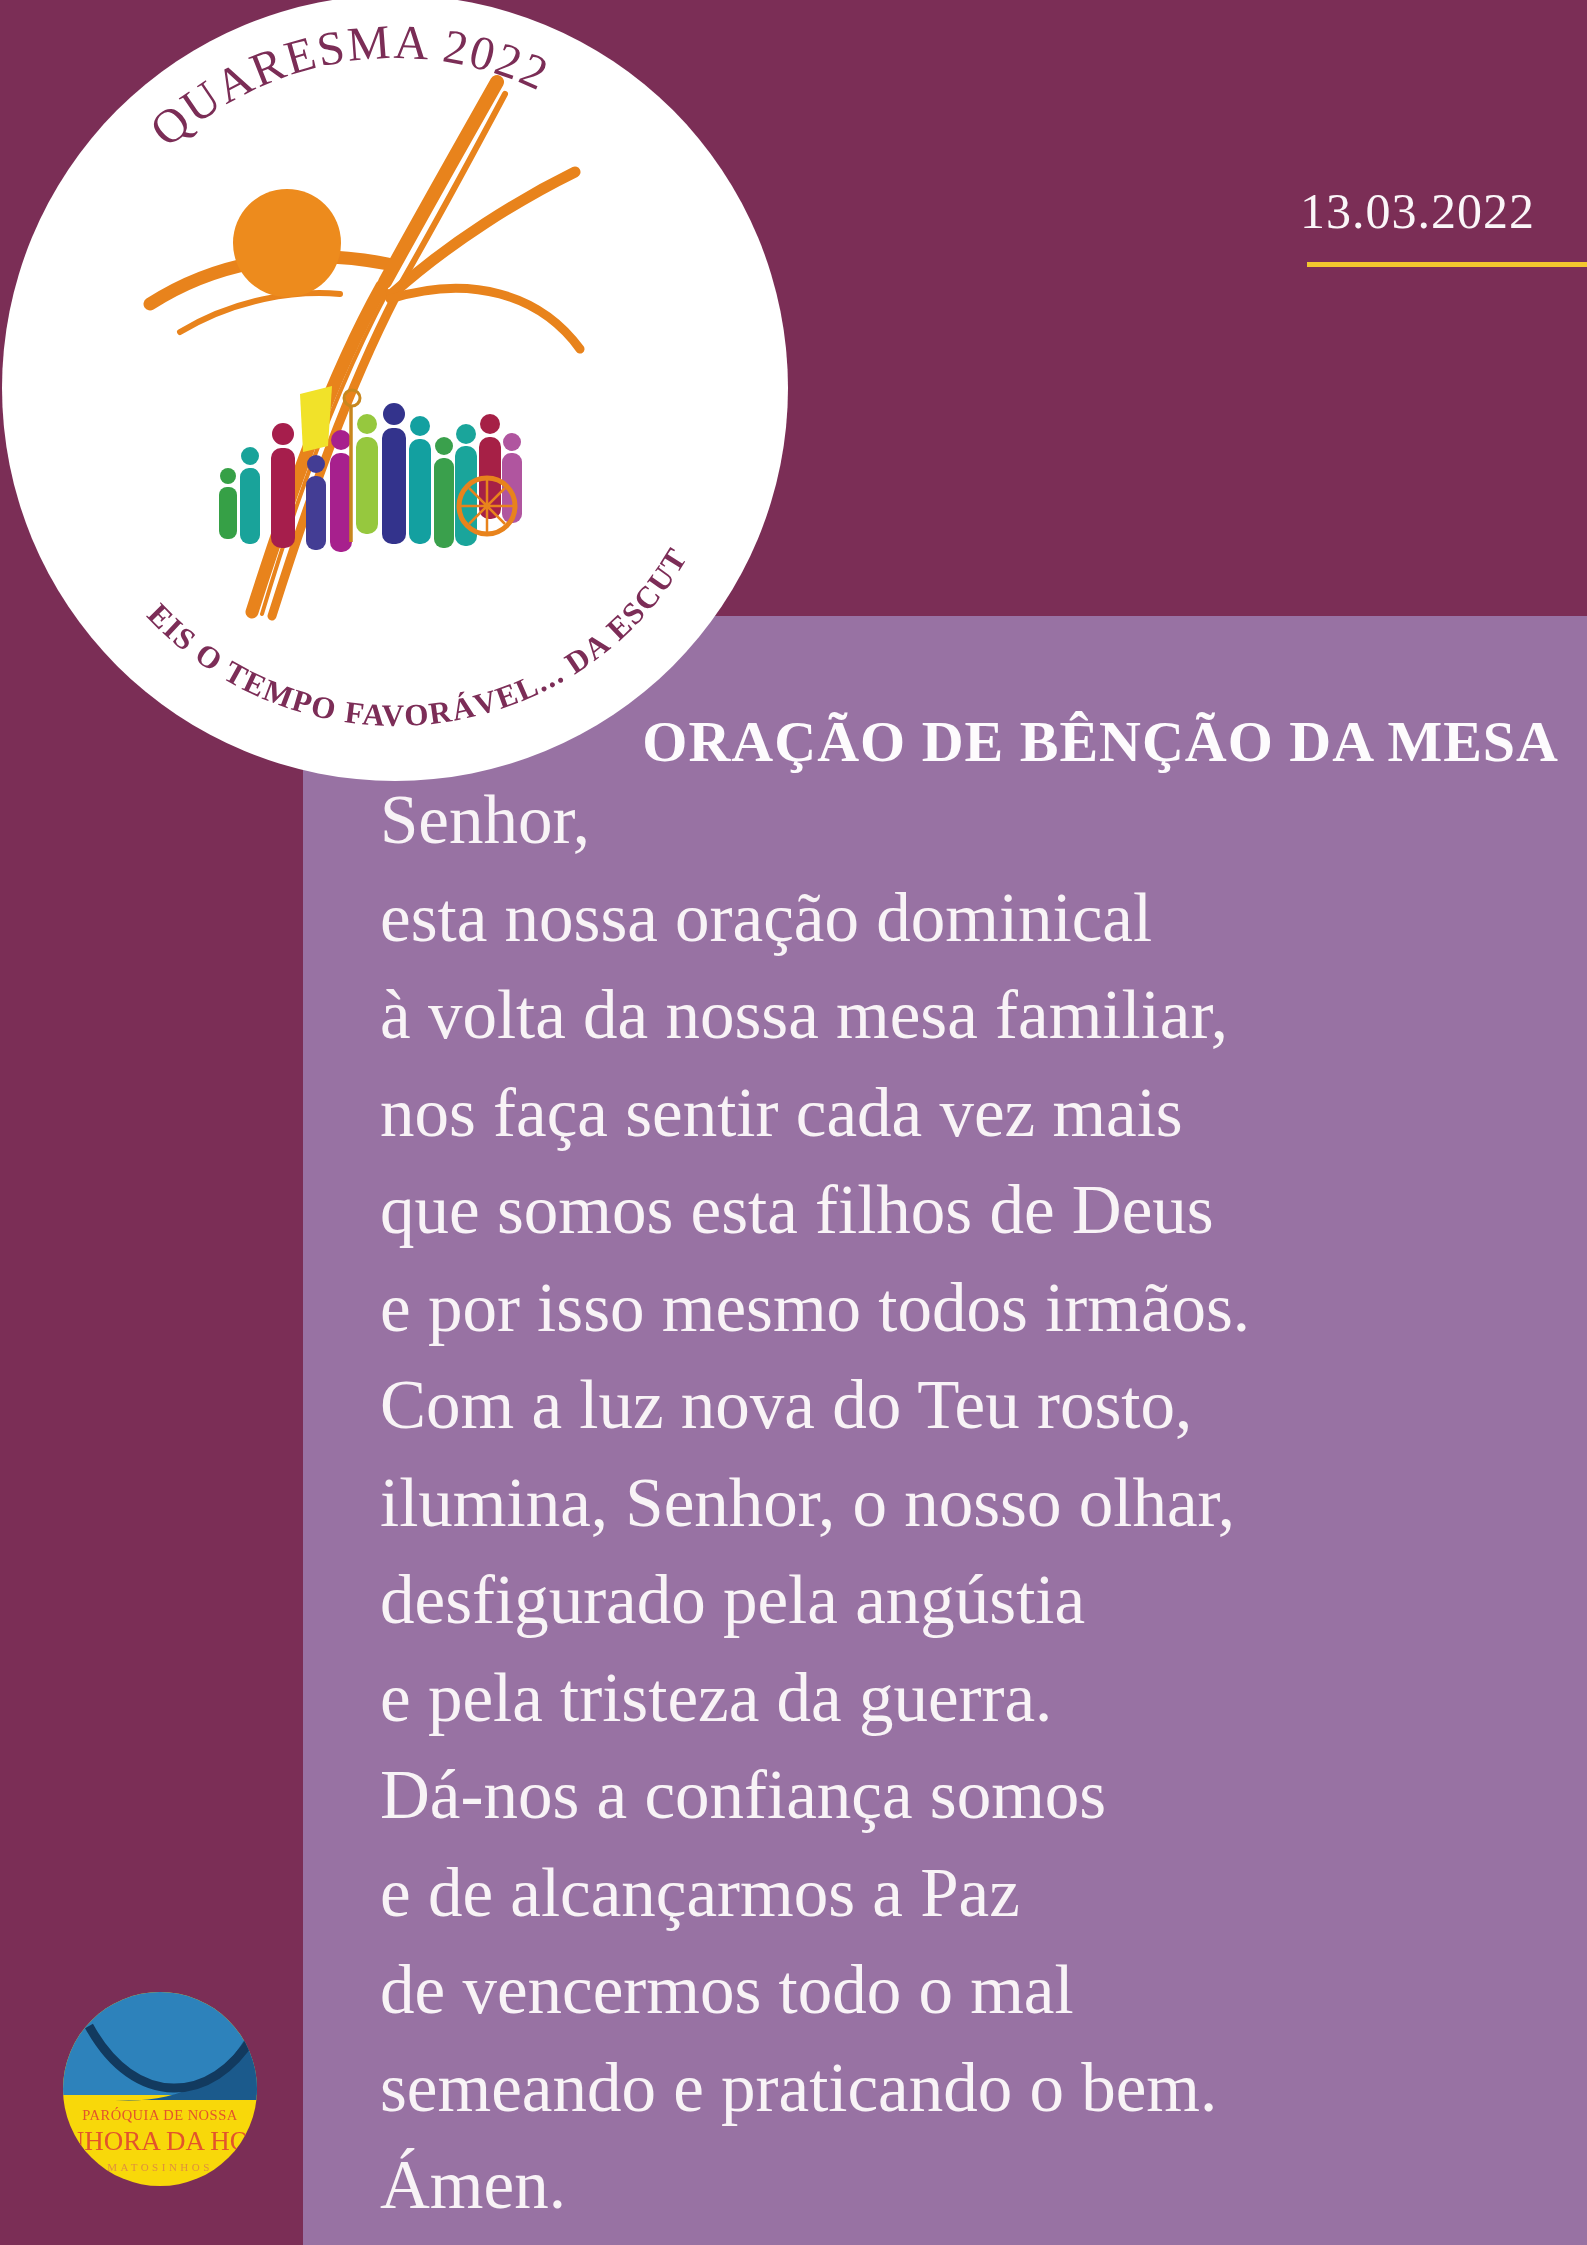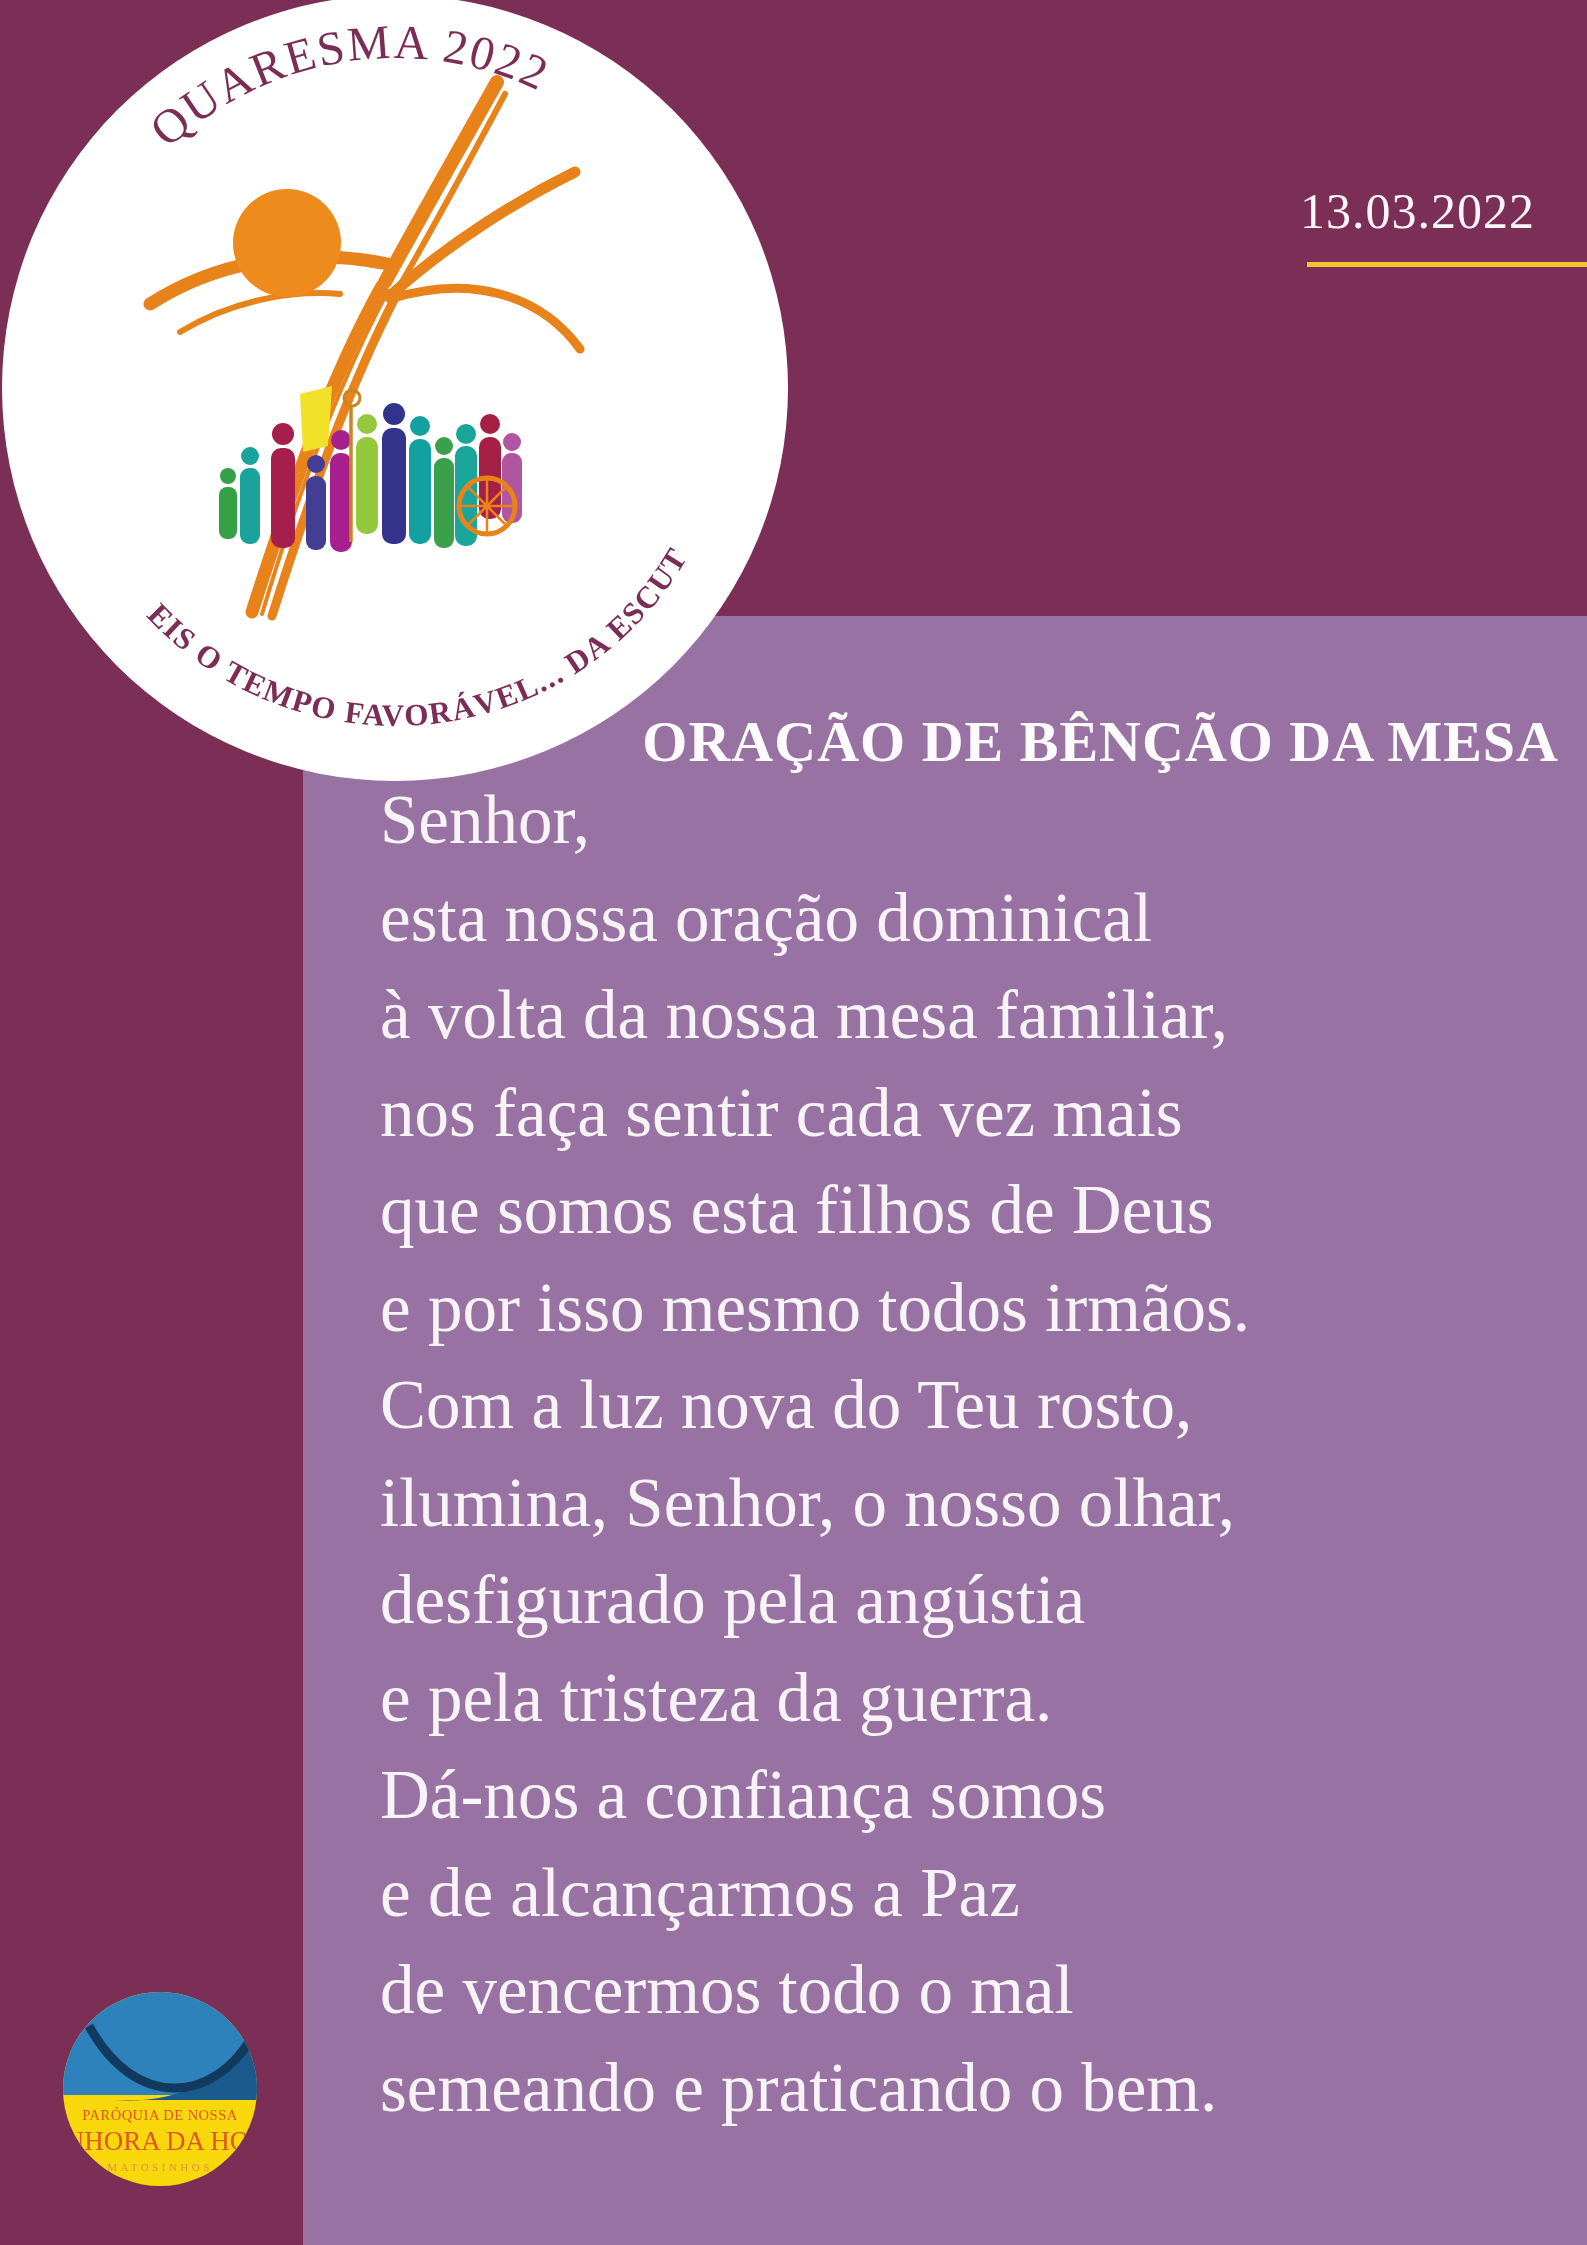--- a/index.html
+++ b/index.html
@@ -124,20 +124,21 @@
   <div>que somos esta filhos de Deus</div>
   <div>e por isso mesmo todos irmãos.</div>
   <div>Com a luz nova do Teu rosto,</div>
   <div>ilumina, Senhor, o nosso olhar,</div>
   <div>desfigurado pela angústia</div>
   <div>e pela tristeza da guerra.</div>
   <div>Dá-nos a confiança somos</div>
   <div>e de alcançarmos a Paz</div>
   <div>de vencermos todo o mal</div>
   <div>semeando e praticando o bem.</div>
+  <div>Ámen.</div>
 </div>
 
 <svg class="parish-svg" viewBox="0 0 194 194">
   <defs>
     <clipPath id="parishClip">
         <circle cx="97" cy="97" r="97"></circle>
       </clipPath>
   </defs>
   <g clip-path="url(#parishClip)">
     <rect x="0" y="0" width="194" height="194" fill="#f8d80a"></rect>

